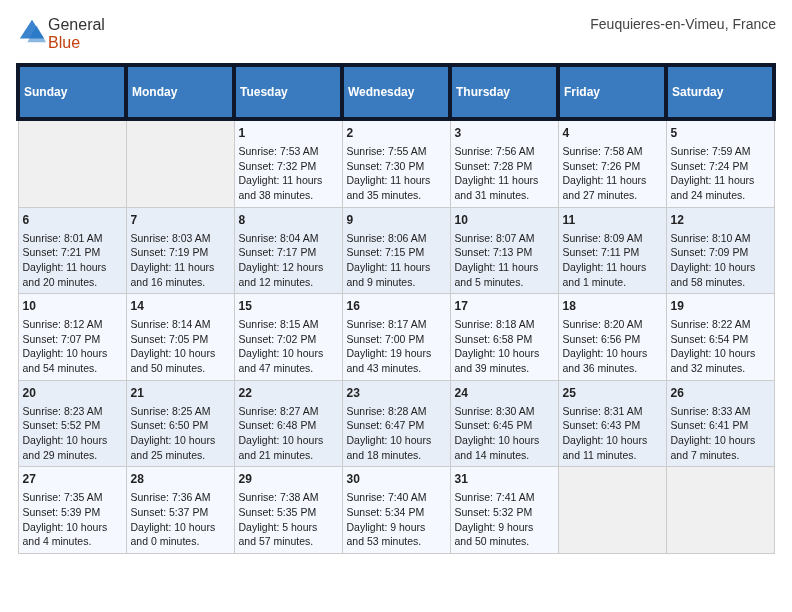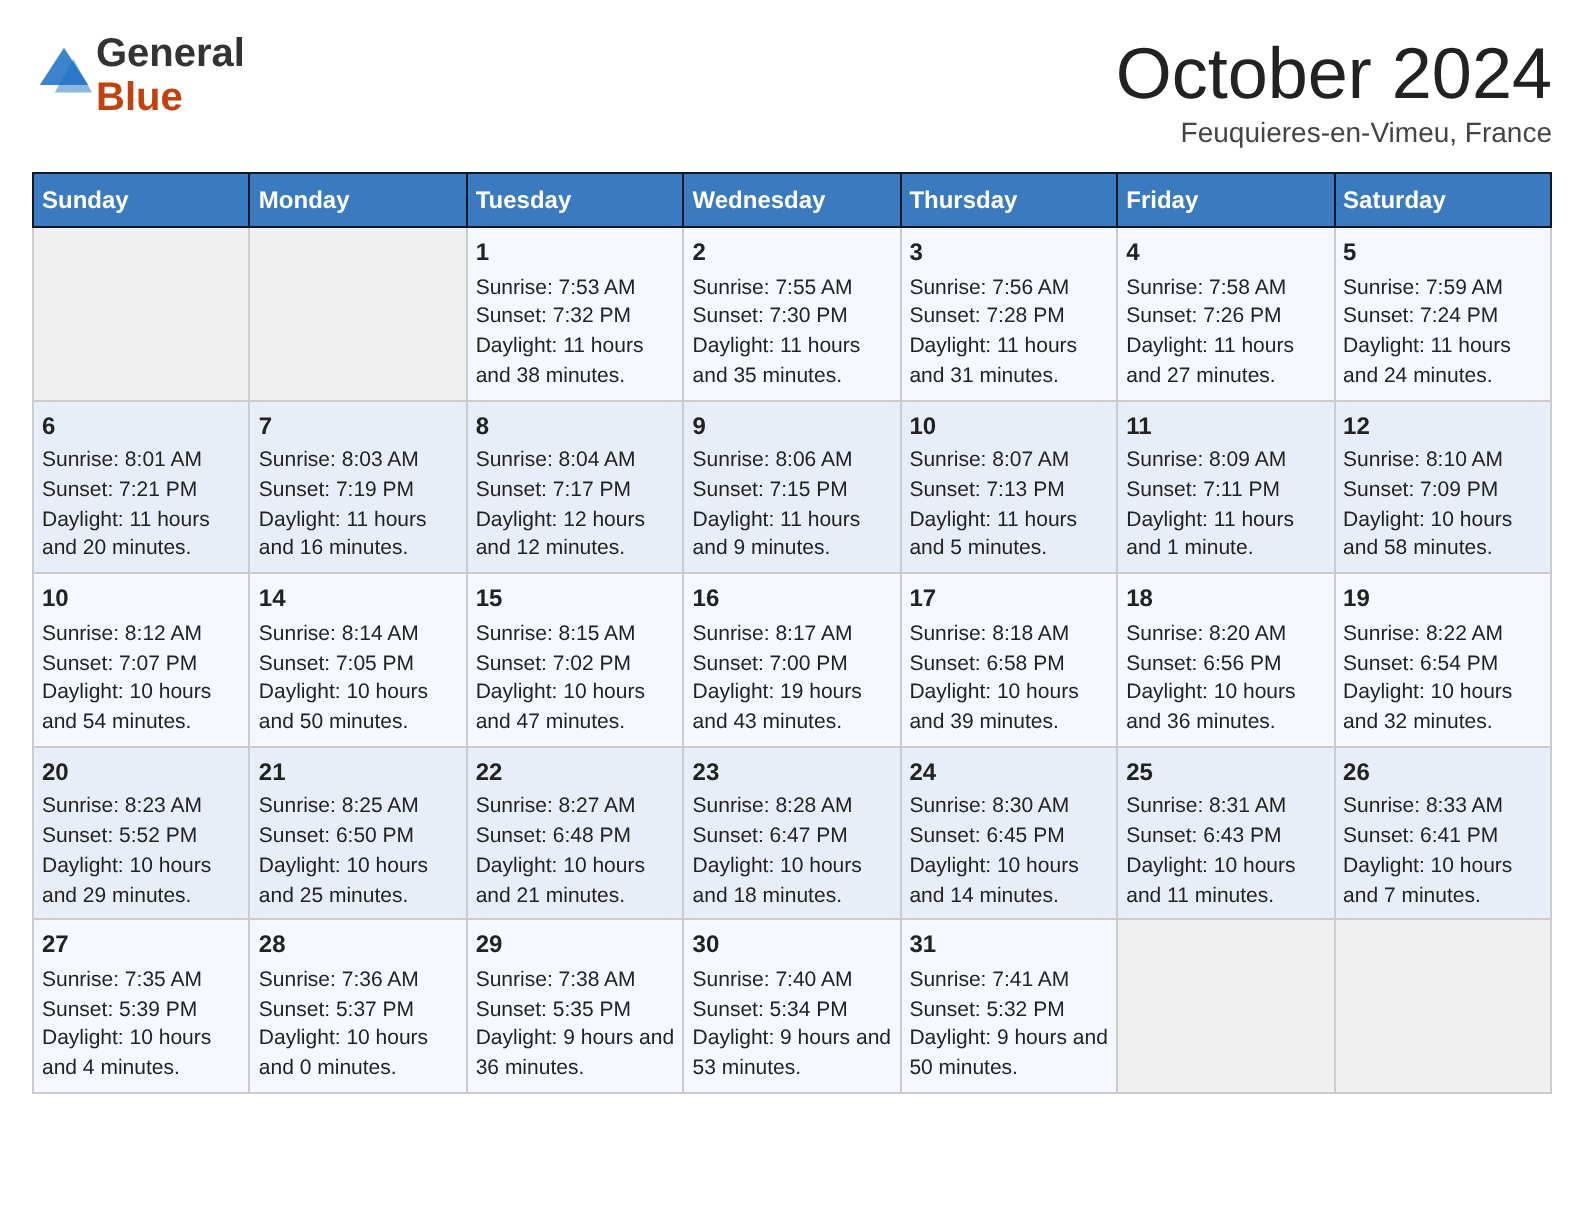--- a/index.html
+++ b/index.html
@@ -15,22 +15,22 @@
       justify-content: space-between;
       align-items: flex-start;
       margin-bottom: 12px;
     }
     .logo {
       display: flex;
       align-items: center;
       gap: 2px;
     }
     .logo-text {
-      font-size: 20px;
-      font-weight: bold;
+      font-size: 16px;
+      font-weight: normal;
       line-height: 1.1;
     }
     .logo-general { color: #333; }
     .logo-blue { color: #c2410c; }
     .logo-icon {
       width: 28px;
       height: 28px;
       margin-left: 2px;
     }
     .title-area {
@@ -46,25 +46,25 @@
       color: #444;
     }
     table {
       width: 100%;
       border-collapse: collapse;
       font-size: 10.5px;
     }
     thead tr th {
       background-color: #3a7abf;
       color: #fff;
-      padding: 6px 4px;
+      padding: 18px 4px;
       text-align: left;
       font-size: 12px;
       font-weight: bold;
-      border: 1px solid #0f172a;
+      border: 4px solid #0f172a;
     }
     tbody tr td {
       border: 1px solid #ccc;
       vertical-align: top;
       padding: 4px 4px;
       width: 14.28%;
       min-height: 70px;
       height: 85px;
       color: #222;
       line-height: 1.4;
@@ -97,21 +97,20 @@
       </svg>
     </div>
     <div>
       <div class="logo-text">
         <span class="logo-general">General</span><br>
         <span class="logo-blue">Blue</span>
       </div>
     </div>
   </div>
   <div class="title-area">
-    <div class="month-title">October 2024</div>
     <div class="location">Feuquieres-en-Vimeu, France</div>
   </div>
 </div>
 
 <table>
   <thead>
     <tr>
     <th>Sunday</th>
         <th>Monday</th>
         <th>Tuesday</th>
@@ -298,21 +297,21 @@
         <td>
           <span class="day-num">28</span>
           <div>Sunrise: 7:36 AM</div>
           <div>Sunset: 5:37 PM</div>
           <div>Daylight: 10 hours and 0 minutes.</div>
         </td>
         <td>
           <span class="day-num">29</span>
           <div>Sunrise: 7:38 AM</div>
           <div>Sunset: 5:35 PM</div>
-          <div>Daylight: 9 hours and 36 minutes.</div>
+          <div>Daylight: 5 hours and 57 minutes.</div>
         </td>
         <td>
           <span class="day-num">30</span>
           <div>Sunrise: 7:40 AM</div>
           <div>Sunset: 5:34 PM</div>
           <div>Daylight: 9 hours and 53 minutes.</div>
         </td>
         <td>
           <span class="day-num">31</span>
           <div>Sunrise: 7:41 AM</div>

